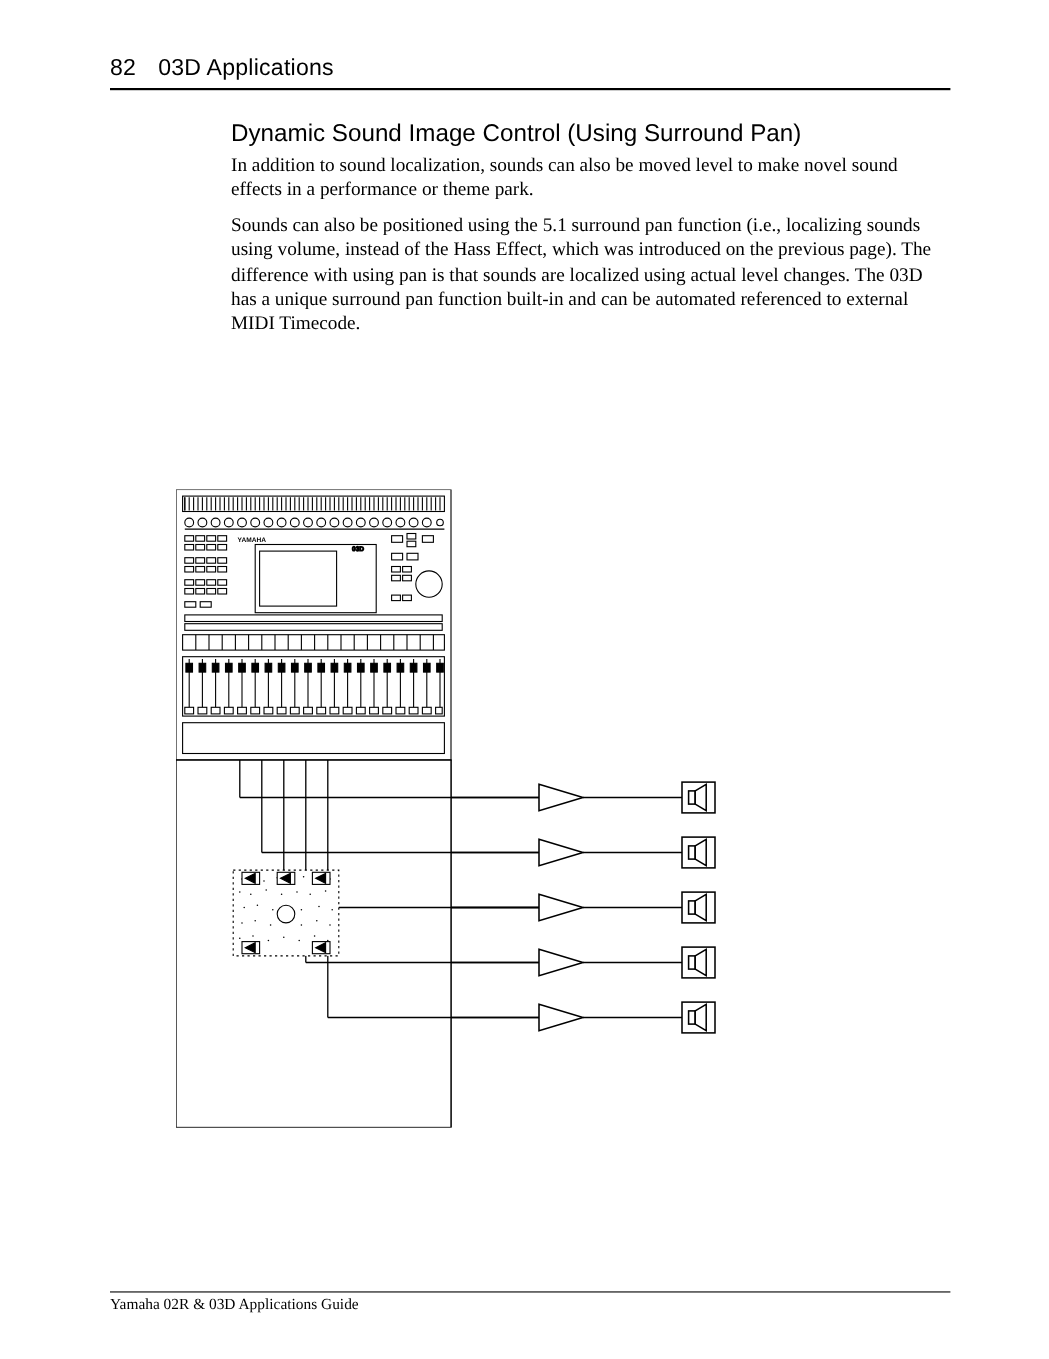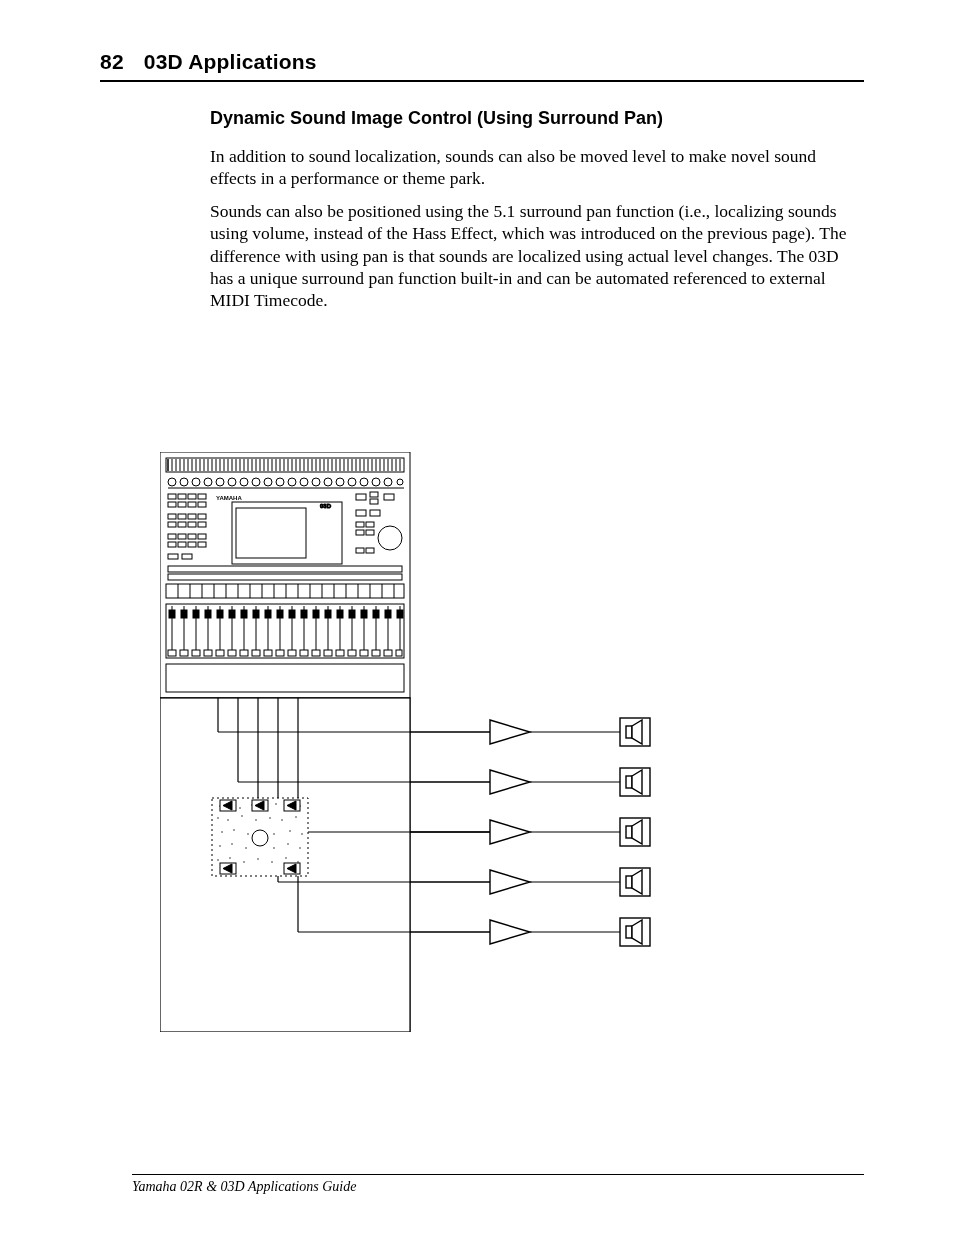--- a/index.html
+++ b/index.html
@@ -13,57 +13,55 @@
     position: relative;
   }
   .page {
     padding: 50px 90px 40px 100px;
     box-sizing: border-box;
     height: 100%;
     position: relative;
   }
   .running-head {
     font-family: "Helvetica Neue", Arial, sans-serif;
-    font-weight: 700;
+    font-weight: 400;
     font-size: 21px;
     letter-spacing: 0.2px;
     border-bottom: 2px solid #000;
     padding-bottom: 6px;
     margin-bottom: 26px;
   }
   .running-head .pgnum { margin-right: 14px; }
   .content {
     margin-left: 110px;
     max-width: 650px;
   }
   .section-title {
     font-family: "Helvetica Neue", Arial, sans-serif;
-    font-weight: 700;
-    font-size: 18px;
-    margin-bottom: 16px;
+    font-weight: 400;
+    font-size: 22px;
+    margin-bottom: 4px;
   }
   .body-text {
     font-size: 17.5px;
     line-height: 1.28;
     margin-bottom: 10px;
   }
   .figure-wrap {
     margin-top: 140px;
     margin-left: 60px;
   }
   .footer {
     position: absolute;
     left: 100px;
     right: 90px;
     bottom: 40px;
     border-top: 1px solid #000;
     padding-top: 4px;
-    font-style: italic;
     font-size: 14px;
-    margin-left: 32px;
   }
   svg { display:block; }
 </style>
 </head>
 <body>
 
 <div class="page">
 
   <div class="running-head">
     <span class="pgnum">82</span>

